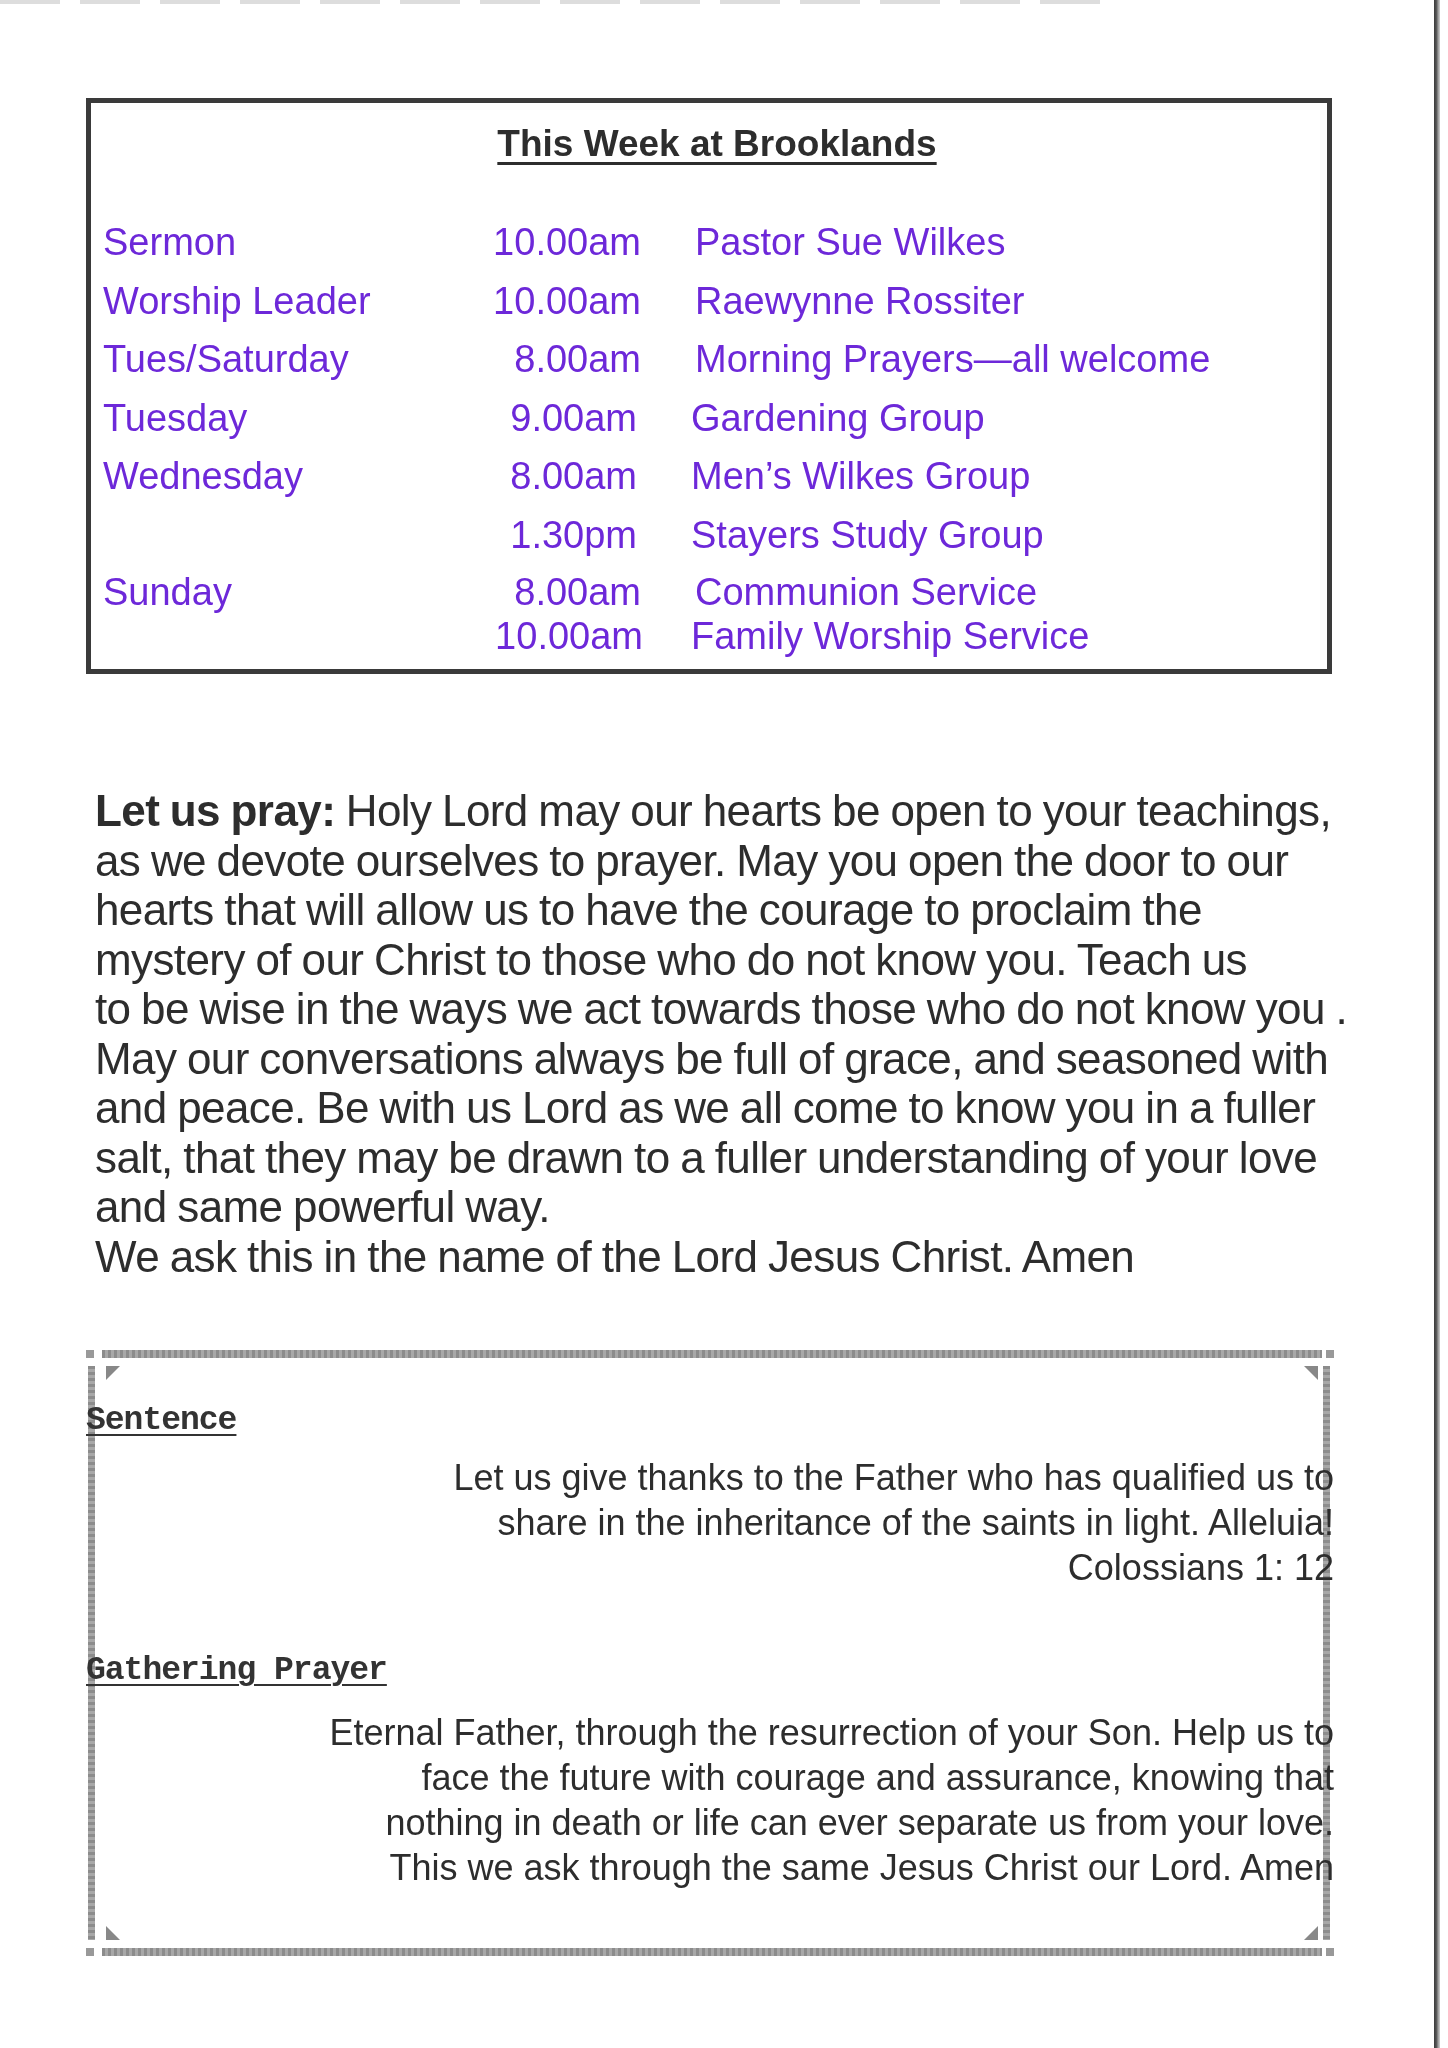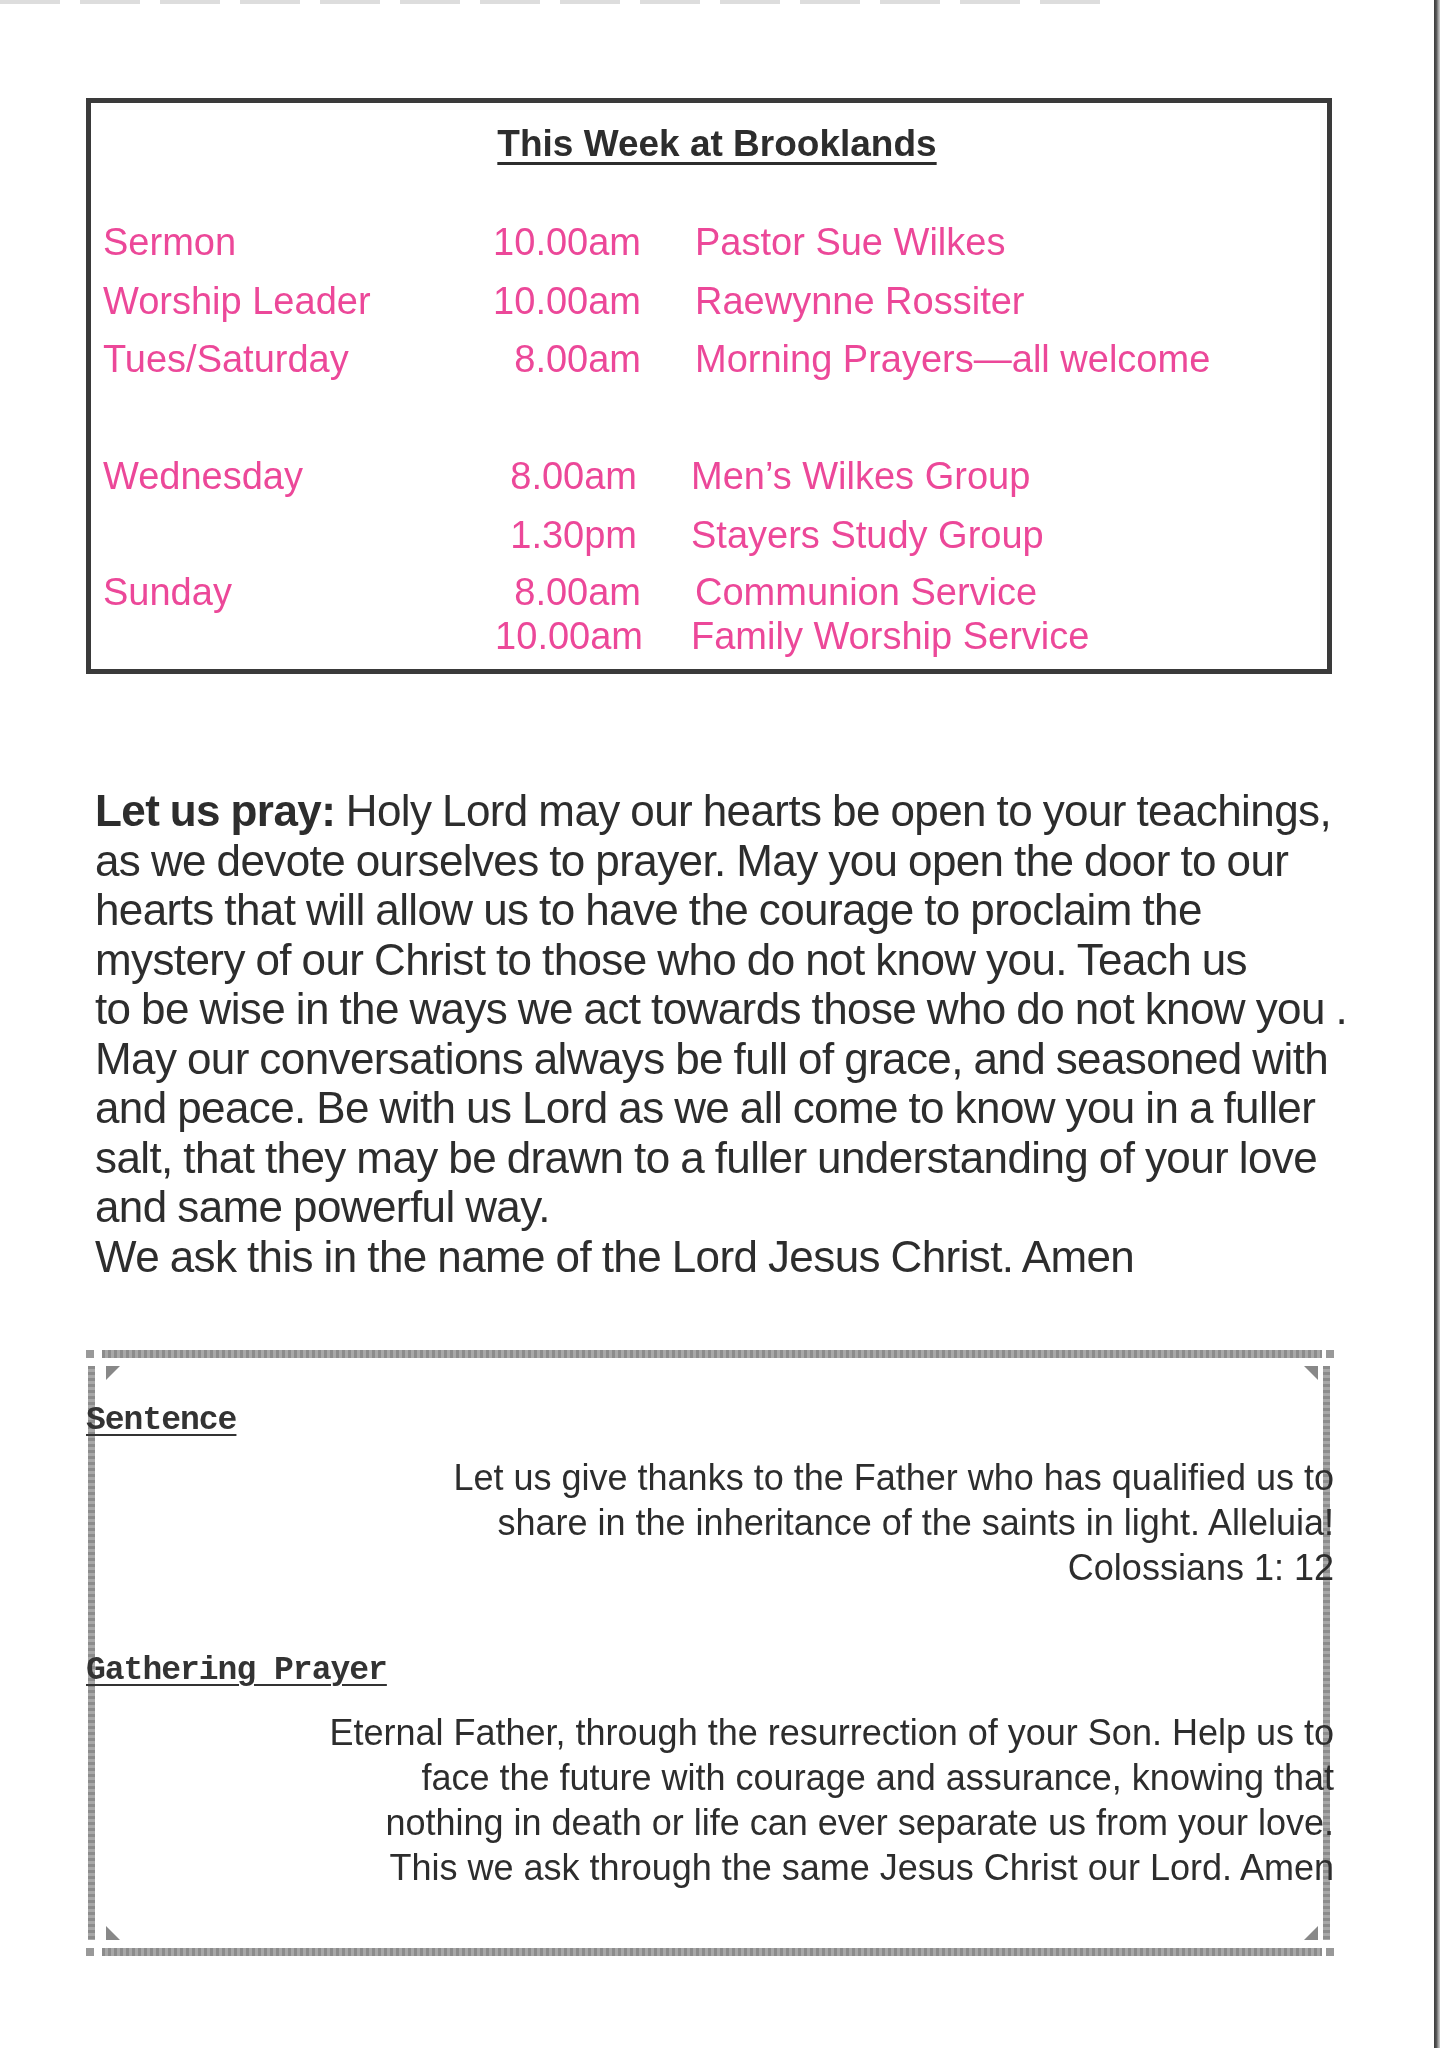--- a/index.html
+++ b/index.html
@@ -22,21 +22,21 @@
       border: 5px solid #3a3a3a; box-sizing: border-box;
       font-family: "Liberation Sans", sans-serif;
     }
     .schedule-title {
       position: absolute; left: 0; right: 0; top: 20px; text-align: center;
       font-size: 37px; font-weight: bold; color: #2d2d2d; padding-left: 16px;
     }
     .schedule-title span { text-decoration: underline; text-decoration-thickness: 3px; text-underline-offset: 6px; }
     .schedule-row {
       position: absolute; left: 0; right: 0; height: 50px;
-      font-size: 38px; color: #ec4899; padding-left: 25px;
+      font-size: 38px; color: #6d28d9; padding-left: 25px;
     }
     .schedule-row .day { position: absolute; left: 12px; top: 0; }
     .schedule-row .time { position: absolute; right: 686px; top: 0; text-align: left; white-space: nowrap; }
     .schedule-row .event { position: absolute; left: 604px; top: 0; white-space: nowrap; }
 
     
     .prayer {
       position: absolute; left: 95px; top: 786px; width: 1270px;
       font-family: Liberation Sans, sans-serif; font-size: 44px; line-height: 49.5px;
       color: #2d2d2d; letter-spacing: -0.6px; word-spacing: -1px;
@@ -100,20 +100,25 @@
   <div class="schedule-row" style="top:177px">
     <span class="day">Worship Leader</span>
     <span class="time">10.00am</span>
     <span class="event">Raewynne Rossiter</span>
   </div>
   <div class="schedule-row" style="top:235px">
     <span class="day">Tues/Saturday</span>
     <span class="time">8.00am</span>
     <span class="event">Morning Prayers—all welcome</span>
   </div>
+  <div class="schedule-row" style="top:294px">
+    <span class="day">Tuesday</span>
+    <span class="time" style="right:690px">9.00am</span>
+    <span class="event" style="left:600px">Gardening Group</span>
+  </div>
   <div class="schedule-row" style="top:352px">
     <span class="day">Wednesday</span>
     <span class="time" style="right:690px">8.00am</span>
     <span class="event" style="left:600px">Men’s Wilkes Group</span>
   </div>
   <div class="schedule-row" style="top:411px">
     <span class="day"></span>
     <span class="time" style="right:690px">1.30pm</span>
     <span class="event" style="left:600px">Stayers Study Group</span>
   </div>

